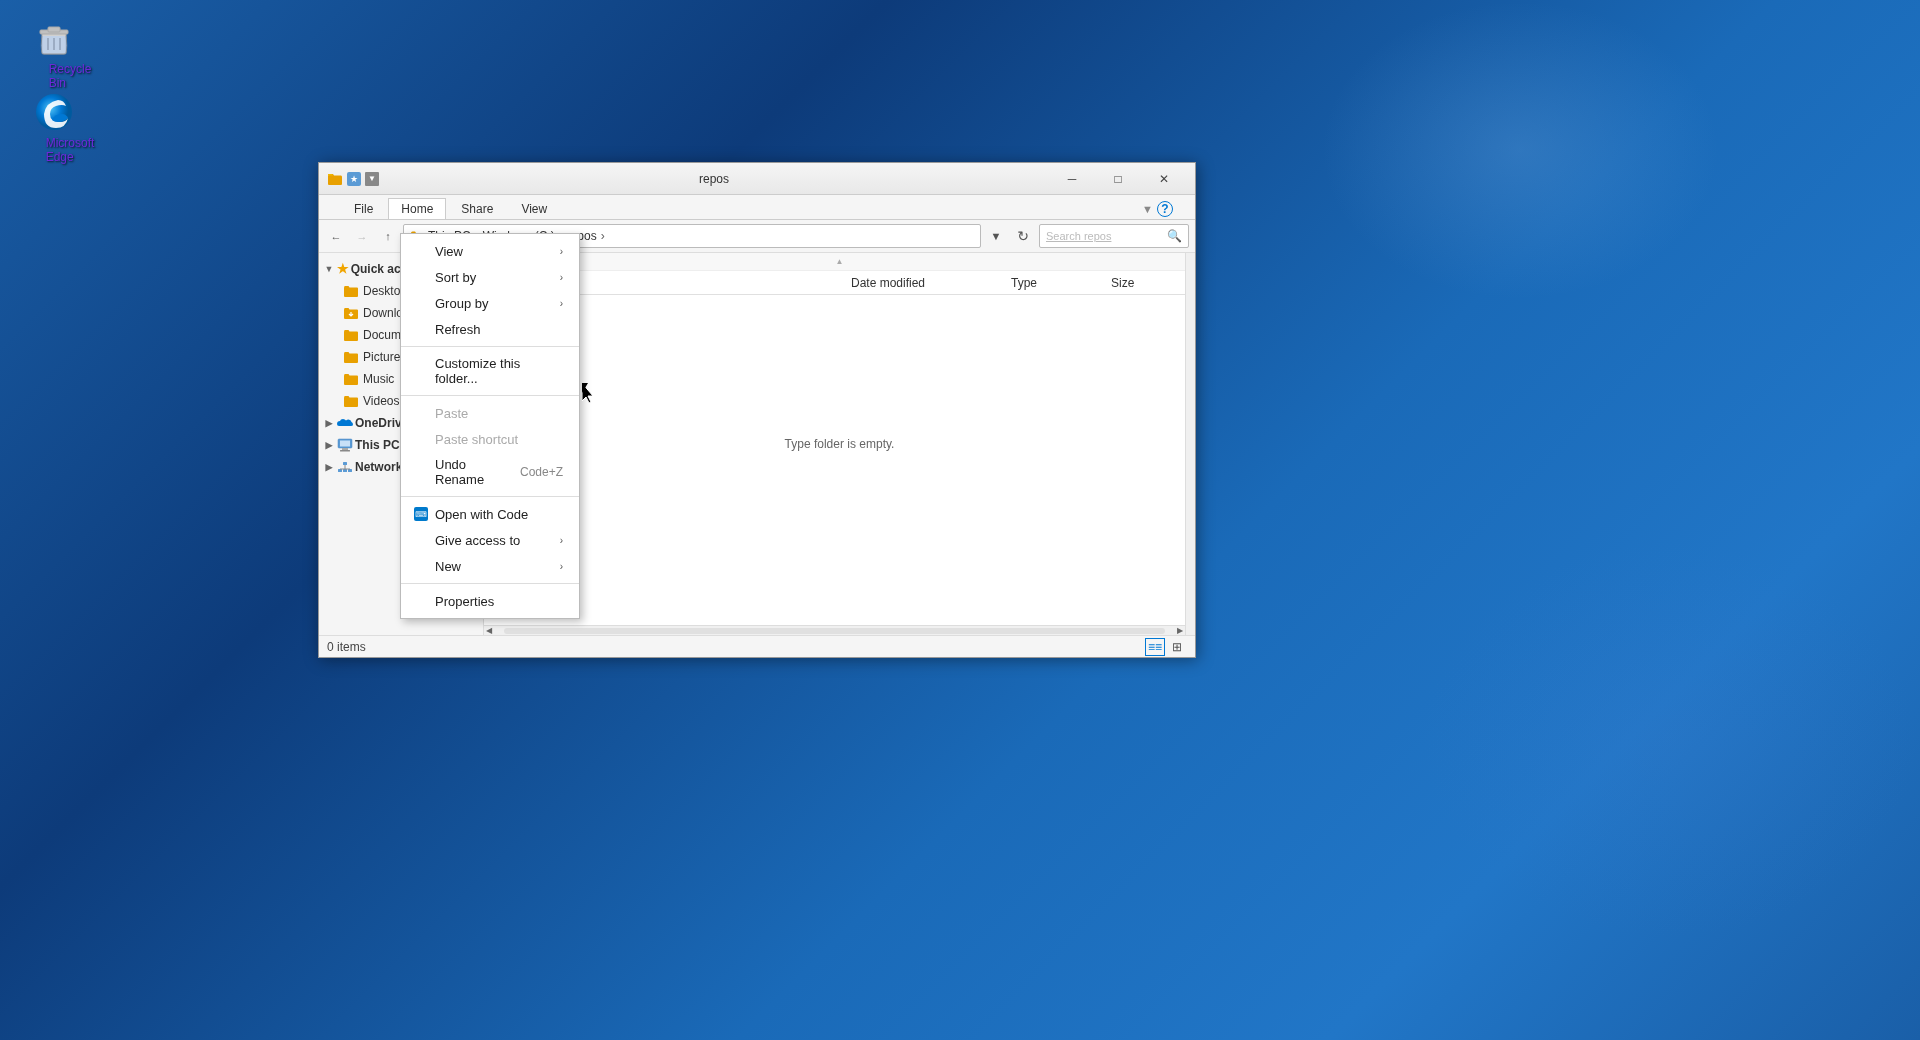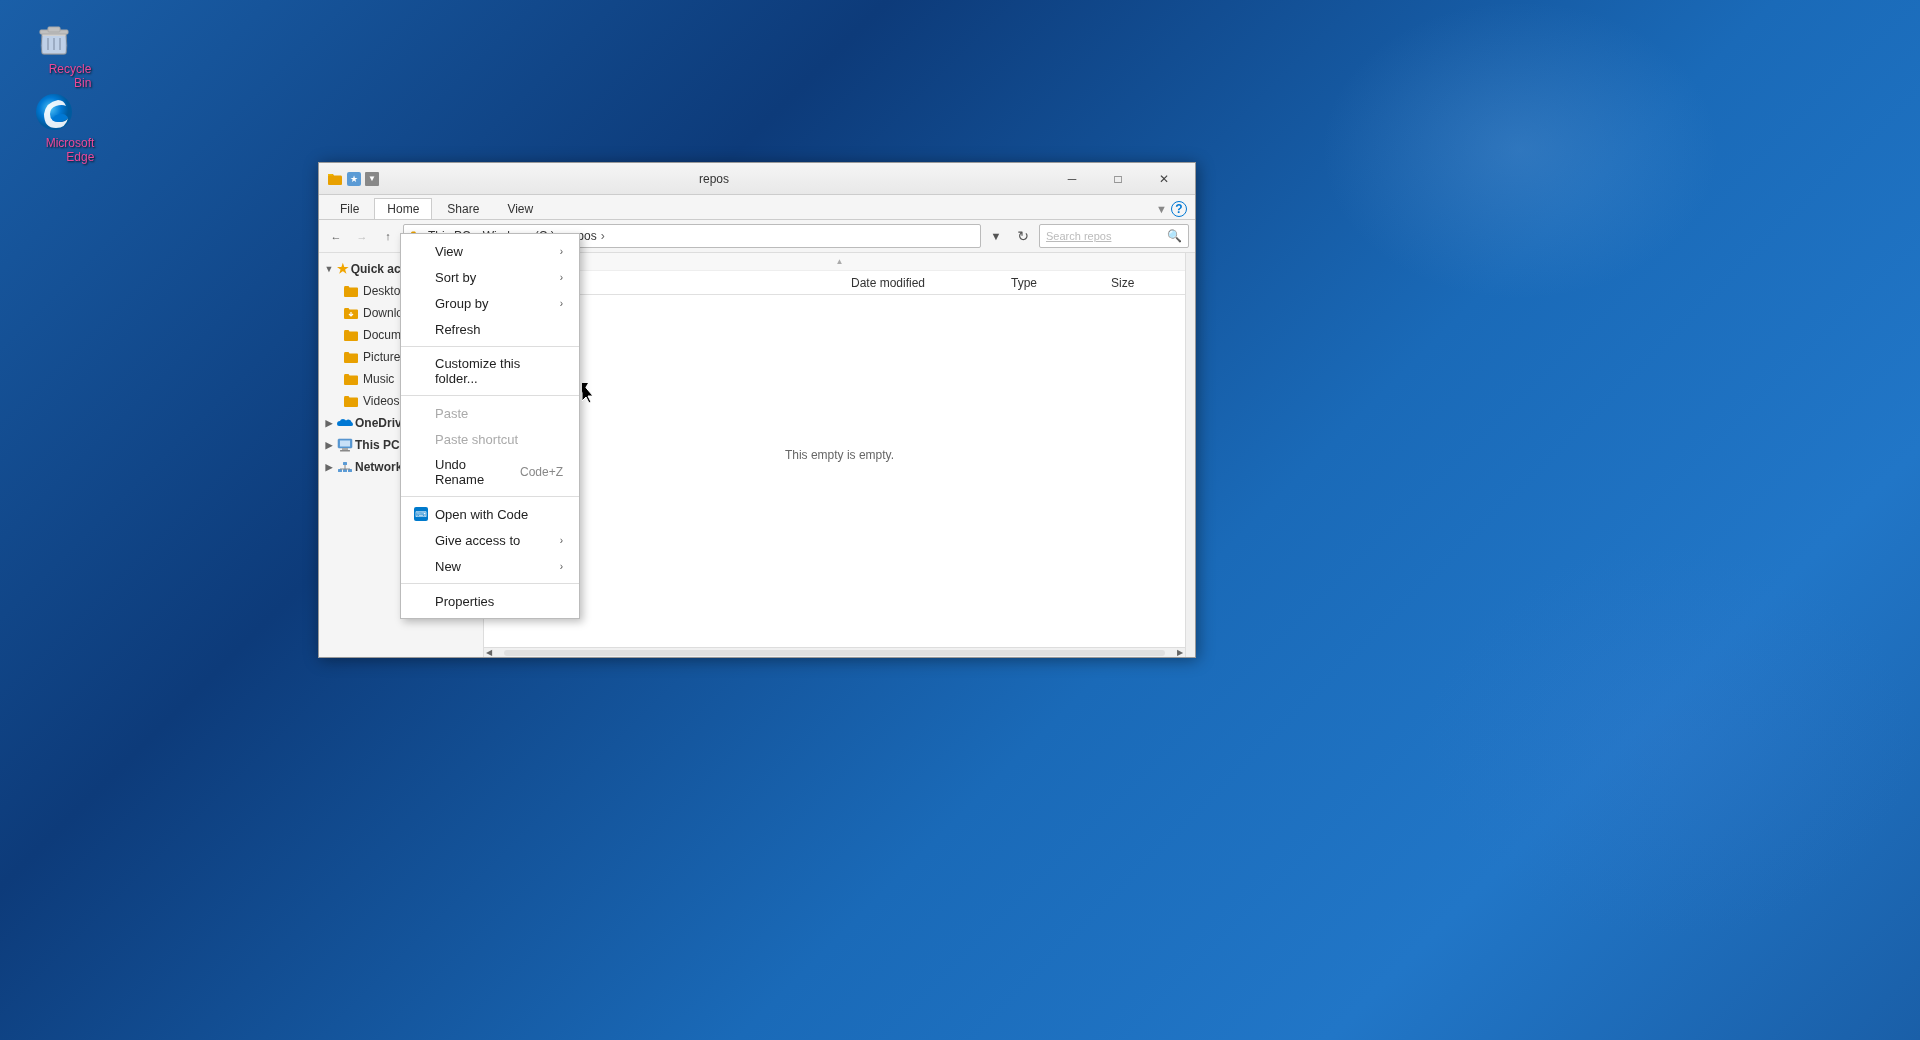--- a/index.html
+++ b/index.html
@@ -22,23 +22,23 @@
       cursor: pointer;
       padding: 4px;
       border-radius: 4px;
     }
     .desktop-icon .icon-img {
       width: 40px;
       height: 40px;
       margin-bottom: 4px;
     }
     .desktop-icon .icon-label {
-      color: #ec4899;
-      font-size: 12px;
-      text-align: right;
+      color: #6d28d9;
+      font-size: 12px;
+      text-align: left;
       text-shadow: 1px 1px 2px rgba(0,0,0,0.8);
       line-height: 1.2;
       margin-left: 32px;
     }
 
     
     .recycle-icon {
       top: 14px;
       left: 14px;
     }
@@ -103,21 +103,21 @@
     
     .ribbon {
       background: #f5f5f5;
       border-bottom: 1px solid #ccc;
       flex-shrink: 0;
     }
     .ribbon-tabs {
       display: flex;
       height: 24px;
       align-items: flex-end;
-      padding: 0 8px;
+      padding: 0 22px;
     }
     .ribbon-tab {
       padding: 3px 12px;
       font-size: 12px;
       cursor: pointer;
       color: #333;
       border: 1px solid transparent;
       border-bottom: none;
       margin-right: 2px;
     }
@@ -638,32 +638,39 @@
         <span style="font-size:8px;color:#aaa;">▲</span>
       </div>
 
       <div class="column-headers">
         <div class="col-header col-name">Name</div>
         <div class="col-header col-date">Date modified</div>
         <div class="col-header col-type">Type</div>
         <div class="col-header col-size">Size</div>
       </div>
 
-      <div class="empty-folder-msg">This empty is empty.</div>
+      <div class="empty-folder-msg">Type folder is empty.</div>
 
       <div class="scrollbar-v"></div>
 
       <div class="scrollbar-h" style="bottom:0;left:0;right:10px;">
         <div class="scrollbar-arrow">◀</div>
         <div class="scrollbar-track"></div>
         <div class="scrollbar-arrow">▶</div>
       </div>
     </div>
   </div>
 
+  <div class="status-bar">
+    <span>0 items</span>
+    <div class="status-right">
+      <div class="view-btn active" title="Details">≡≡</div>
+      <div class="view-btn" title="Large icons">⊞</div>
+    </div>
+  </div>
 </div>
 
 <div class="context-menu">
 
   <div class="menu-item">
     <div class="menu-item-left">
       <div class="menu-icon"></div>
       <span>View</span>
     </div>
     <span class="submenu-arrow">›</span>

